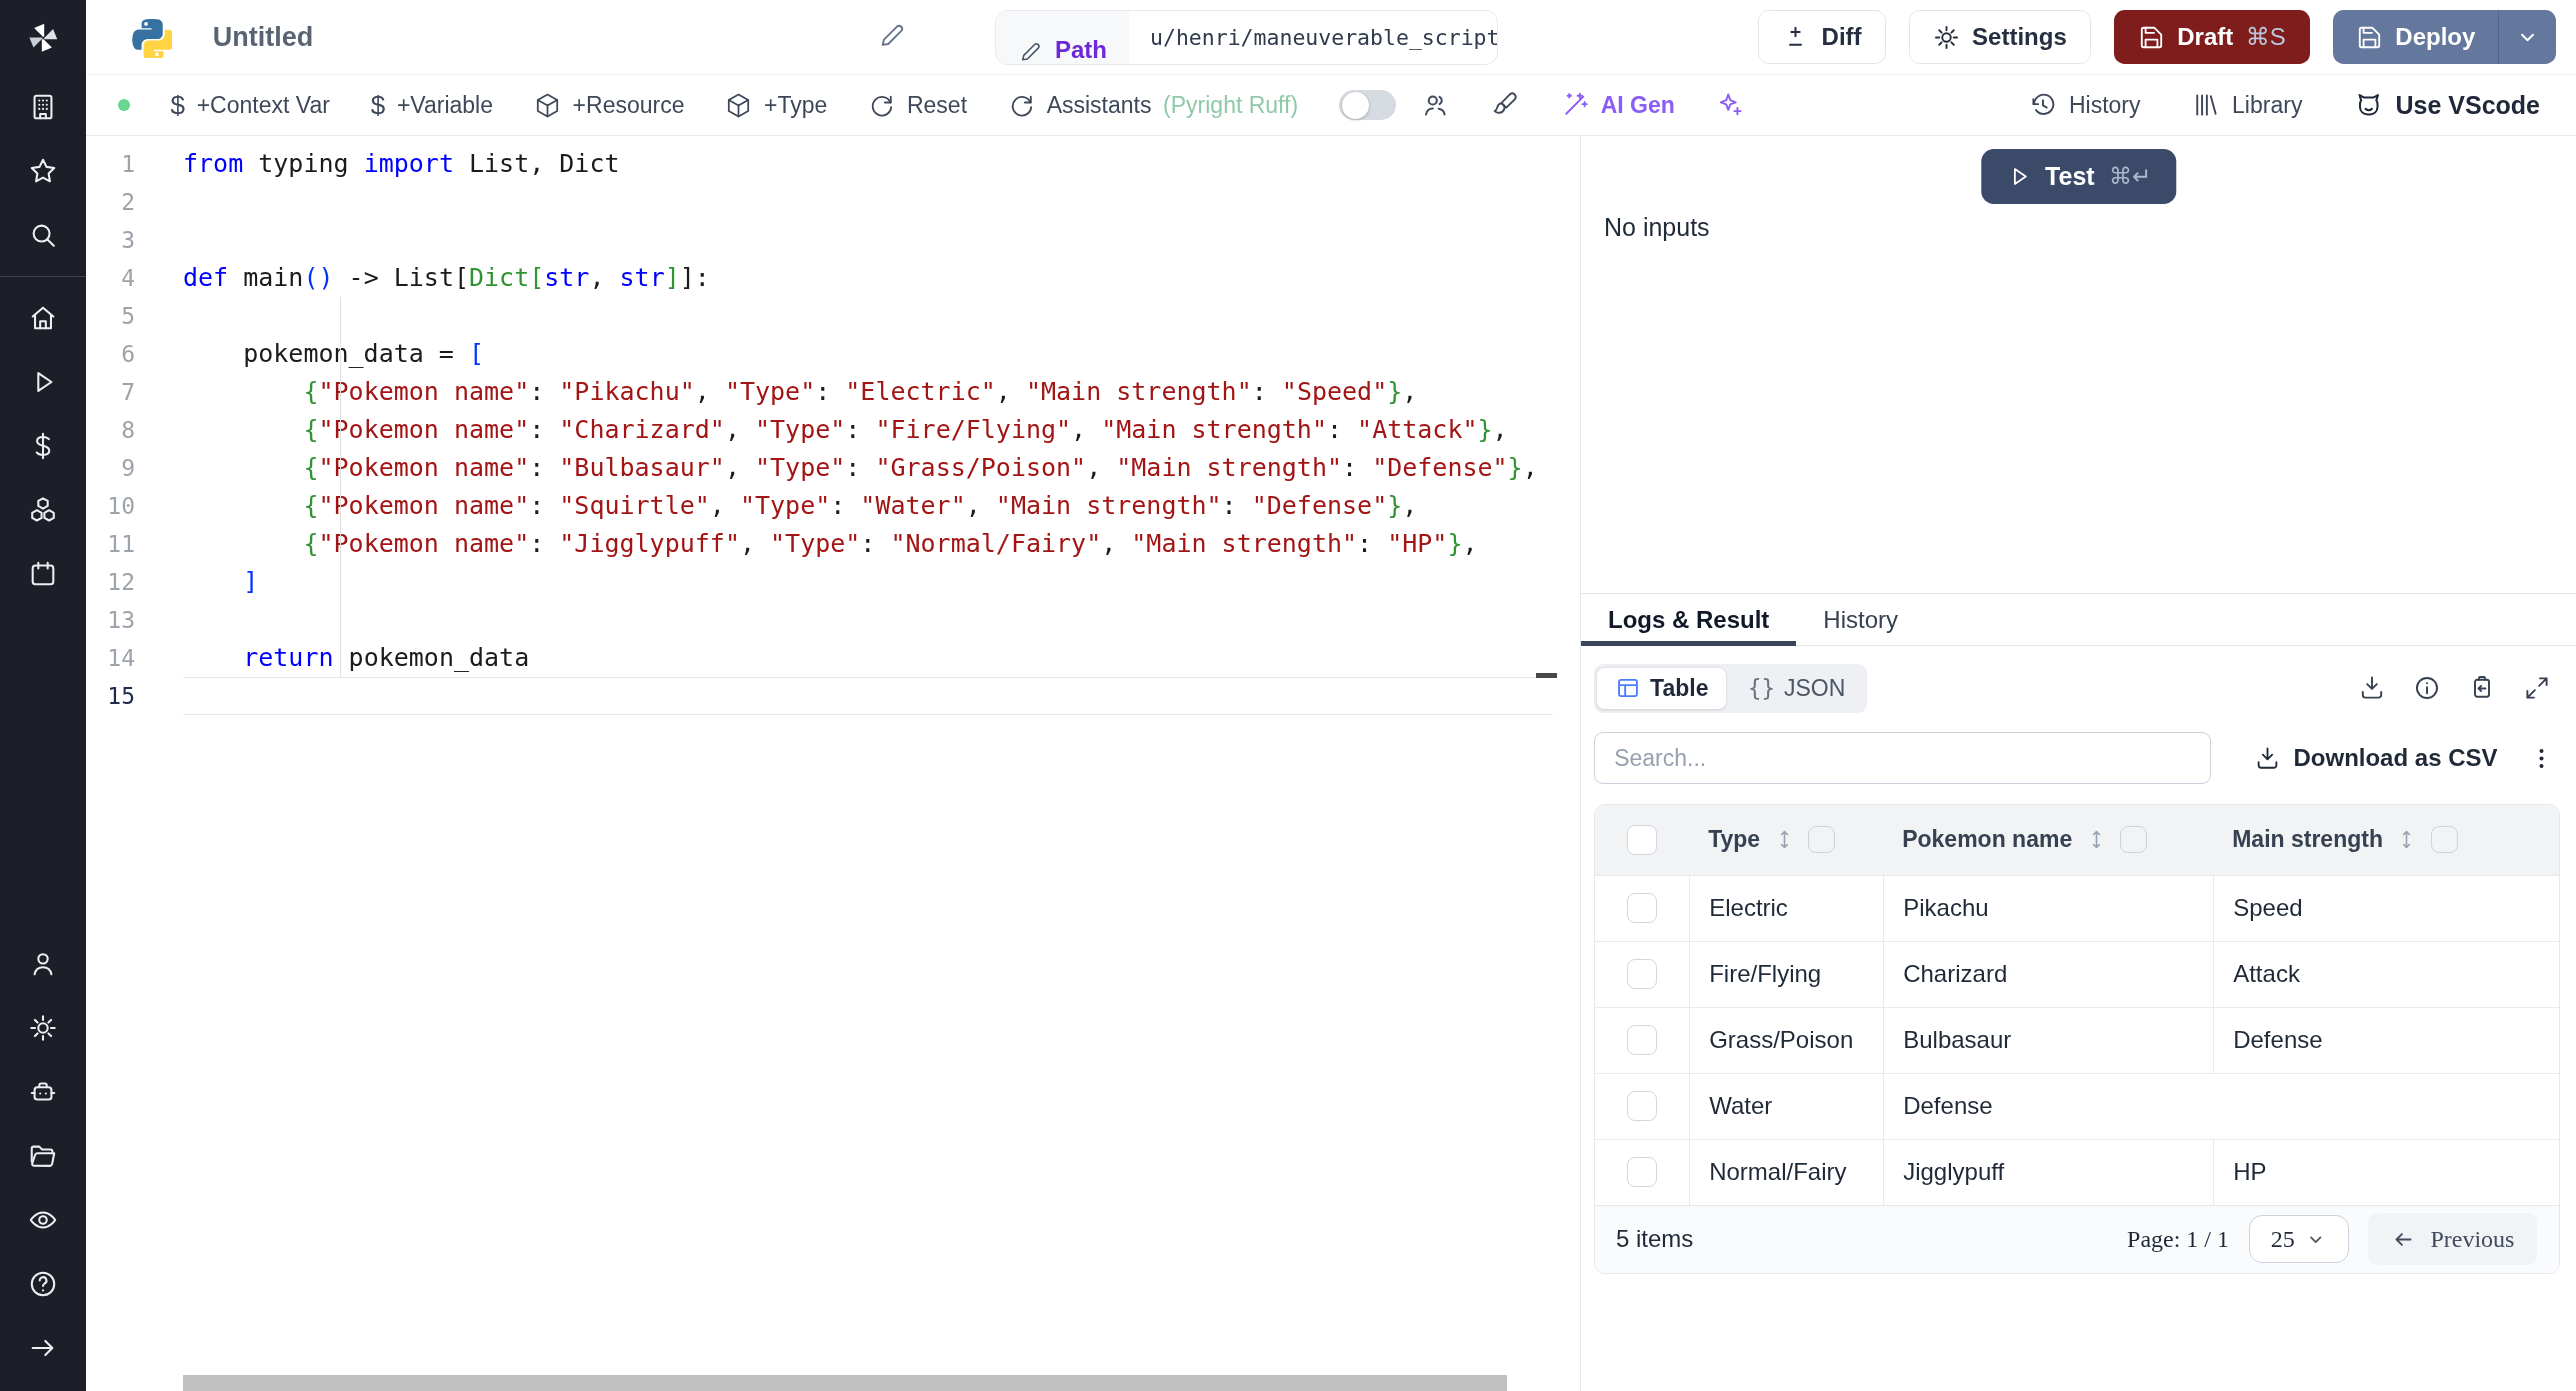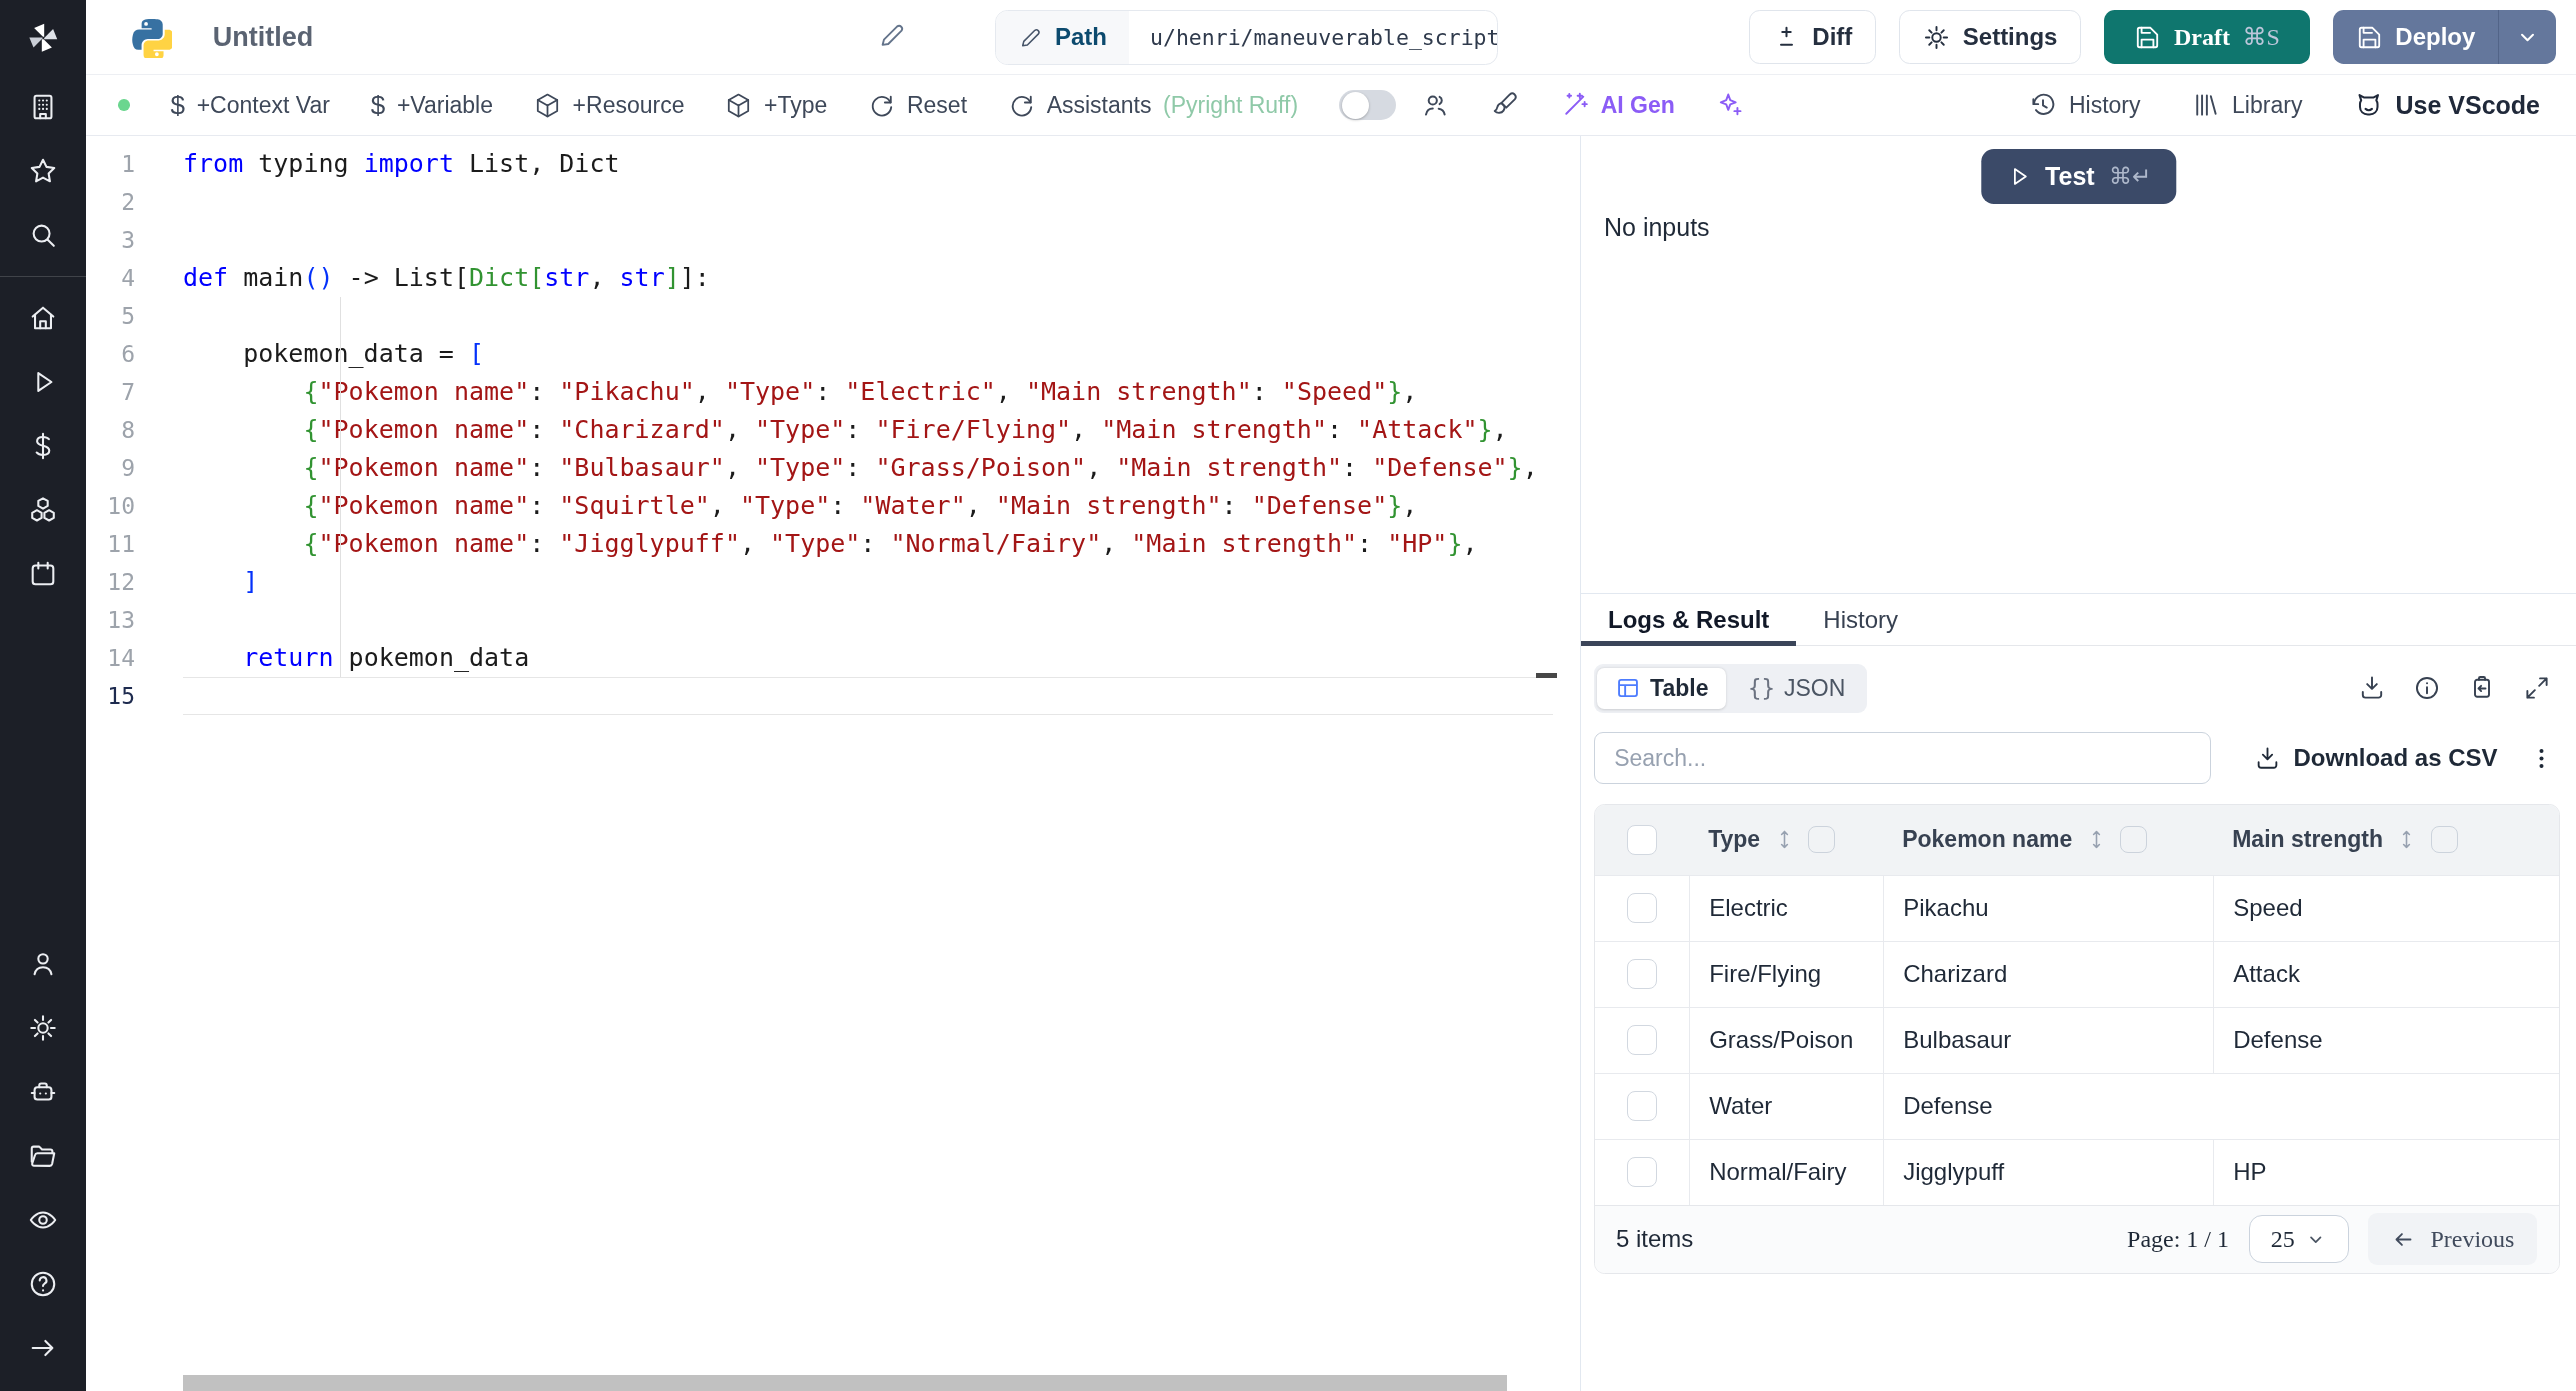--- a/index.html
+++ b/index.html
@@ -17,26 +17,26 @@
 
   
   .main{flex:1;display:flex;flex-direction:column;min-width:0;}
 
   
   .topbar{height:75px;border-bottom:0.9px solid #edeff3;display:flex;align-items:center;position:relative;padding:0 19.7px 0 25px;background:#fff;flex:0 0 75px;}
   .py-logo{width:41px;height:41px;margin-left:19.7px;}
   .doc-title{margin-left:41px;font-size:27px;font-weight:700;color:#5a6372;}
   .pencil-solo{position:absolute;left:791px;top:19.7px;color:#64748b;}
   .path-box{position:absolute;left:909px;top:9.8px;height:55px;width:503px;border:1.8px solid #e5e9ef;border-radius:12.5px;display:flex;align-items:stretch;overflow:hidden;background:#fff;cursor:pointer;}
-  .path-label-sec{display:flex;align-items:center;gap:12.5px;background:#f7f8fa;padding:0 21.5px;color:#0c4a6e;font-size:24px;font-weight:700;}
+  .path-label-sec{display:flex;align-items:flex-end;gap:12.5px;background:#f7f8fa;padding:0 21.5px;color:#6d28d9;font-size:24px;font-weight:700;}
   .path-value{display:flex;align-items:center;padding:0 21.5px;font-family:"DejaVu Sans Mono",monospace;font-size:21.5px;color:#2f3a4c;}
   .topbar-right{margin-left:auto;display:flex;align-items:center;gap:23px;}
   .btn{height:54px;border-radius:10.7px;display:flex;align-items:center;gap:12.5px;font-size:24px;font-weight:700;cursor:pointer;user-select:none;}
   .btn.ghost{background:#fff;border:1.8px solid #e0e5ec;color:#252f3f;padding:0 23px;}
-  .btn.slate{background:#0f766e;color:#fff;border:none;padding:0 30px;font-family:Liberation Serif, serif;}
+  .btn.slate{background:#7f1d1d;color:#fff;border:none;padding:0 24px;}
   .btn .shortcut{color:#bcc6da;font-weight:400;}
   .split-btn{display:flex;align-items:stretch;height:54px;border-radius:10.7px;overflow:hidden;background:#64779c;color:#fff;cursor:pointer;}
   .split-main{display:flex;align-items:center;gap:12.5px;padding:0 23px;font-size:24px;font-weight:700;}
   .split-caret{display:flex;align-items:center;padding:0 16px;border-left:1.8px solid #526488;}
 
   
   .toolbar{height:61px;border-bottom:0.9px solid #e7eaf0;display:flex;align-items:center;padding-left:32px;padding-right:36px;gap:41px;font-size:23px;color:#3e4859;flex:0 0 61px;background:#fff;}
   .tb-item{display:flex;align-items:center;gap:11.6px;cursor:pointer;white-space:nowrap;}
   .tb-dollar{font-size:26px;font-weight:500;}
   .assist-detail{color:#8fc9a8;}

